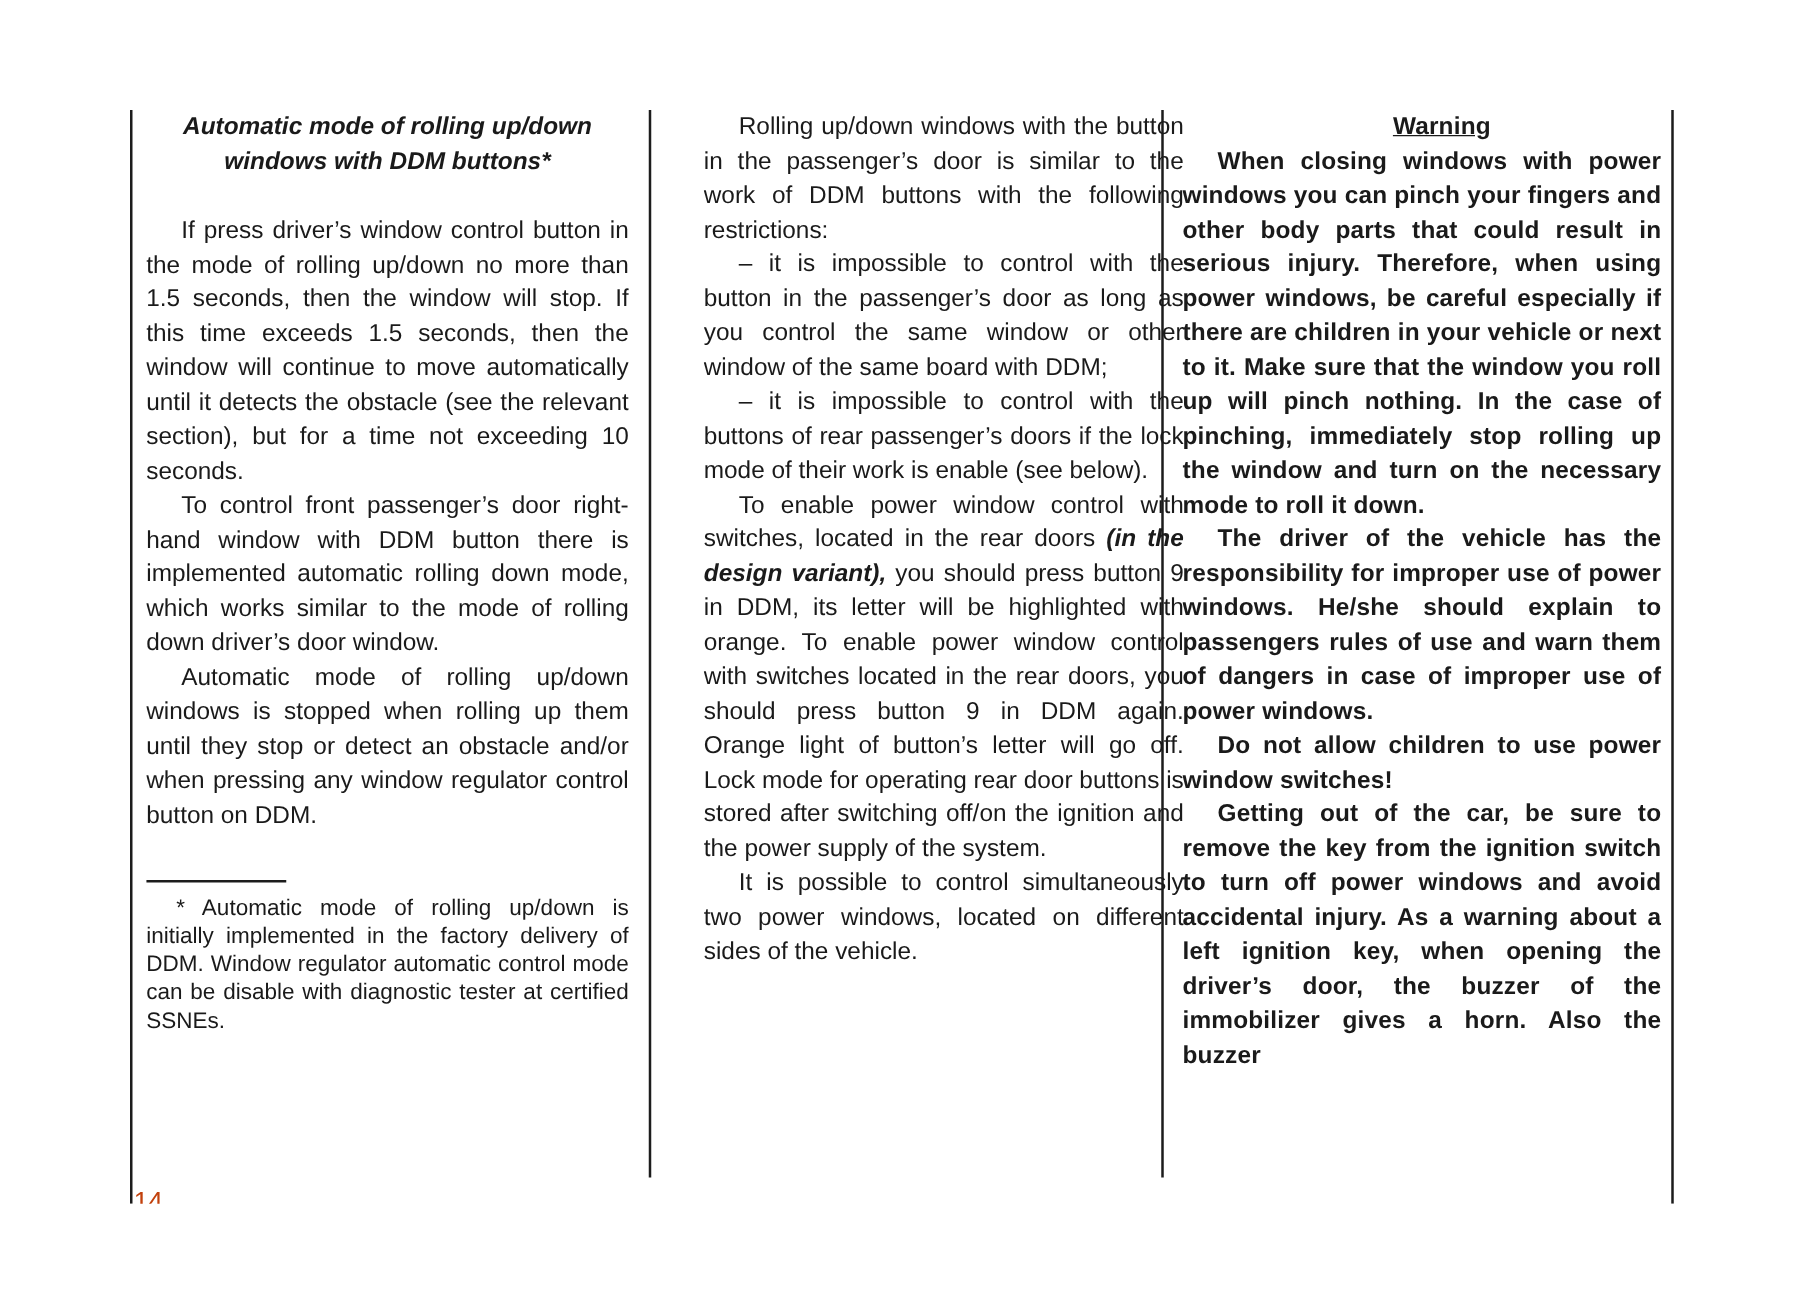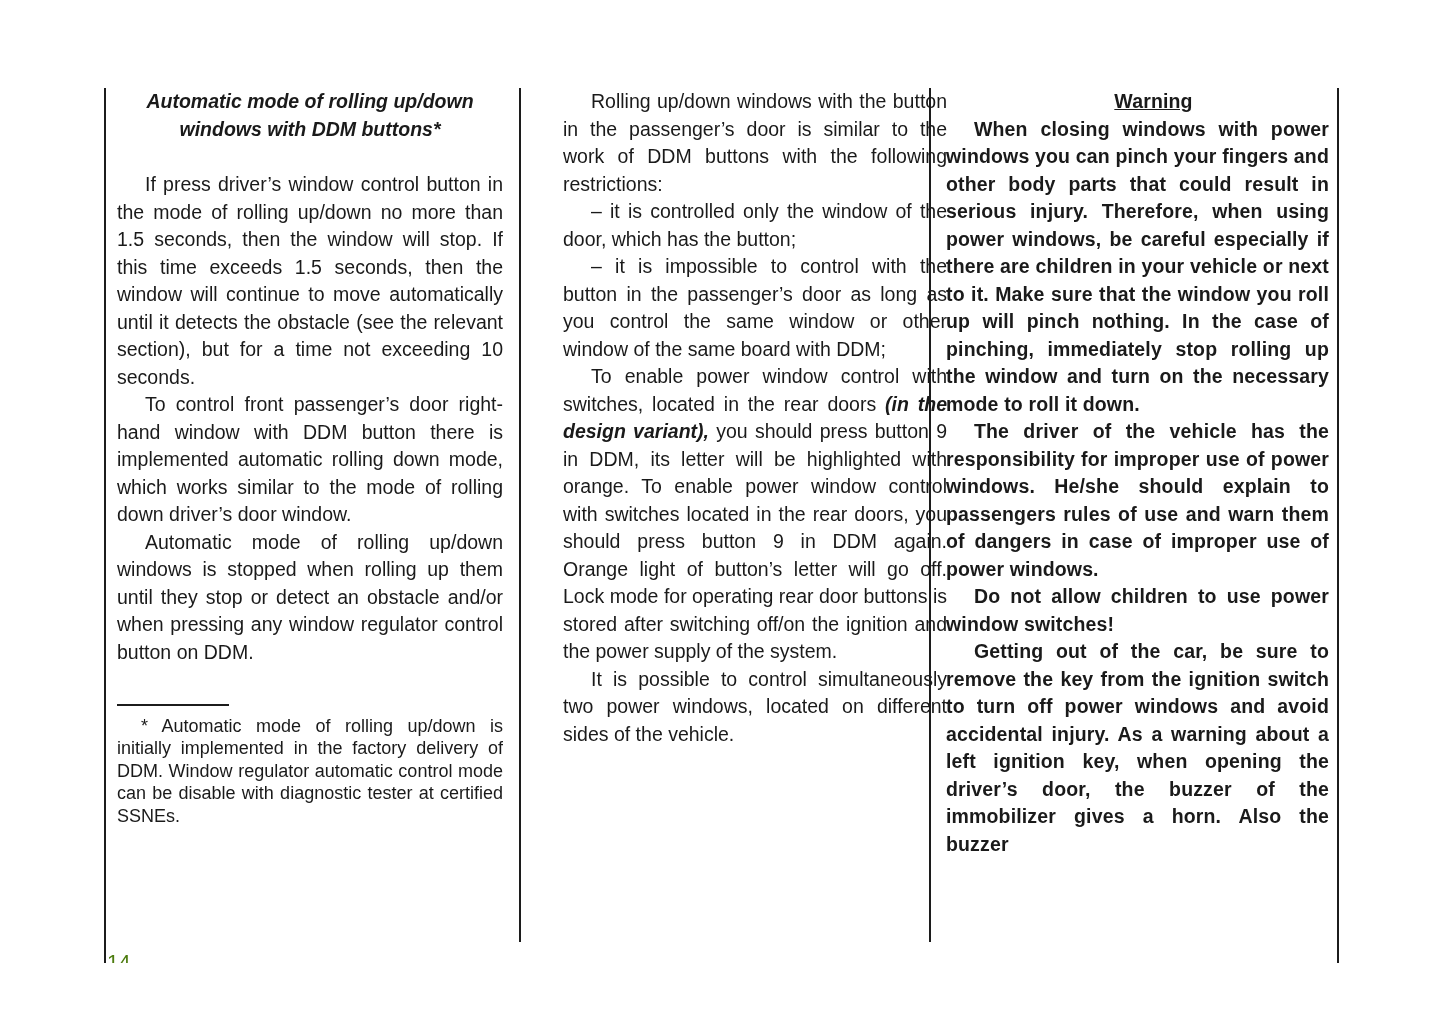--- a/index.html
+++ b/index.html
@@ -66,21 +66,21 @@
     text-indent:24px;
   }
 
   .bold-italic { font-weight:bold; font-style:italic; }
 
   .page-number {
     position:absolute;
     left:107px; top:950px;
     font-size:21px;
     line-height:24px;
-    color:#4d7c0f;
+    color:#c2410c;
   }
 </style>
 </head>
 <body>
 
 <div class="page">
 
   <div class="vline line-left"></div>
   <div class="vline divider-1"></div>
   <div class="vline divider-2"></div>
@@ -92,22 +92,22 @@
     <p class="para">To control front passenger’s door right-hand window with DDM button there is implemented automatic rolling down mode, which works similar to the mode of rolling down driver’s door window.</p>
     <p class="para">Automatic mode of rolling up/down windows is stopped when rolling up them until they stop or detect an obstacle and/or when pressing any window regulator control button on DDM.</p>
     <div class="footnote-block">
       <div class="footnote-rule"></div>
       <p class="footnote">* Automatic mode of rolling up/down is initially implemented in the factory delivery of DDM. Window regulator automatic control mode can be disable with diagnostic tester at certified SSNEs.</p>
     </div>
   </div>
 
   <div class="col col-2">
     <p class="para">Rolling up/down windows with the button in the passenger’s door is similar to the work of DDM buttons with the following restrictions:</p>
-    <p class="para">– it is controlled only the window of the door, which has the button;</p>
     <p class="para">– it is impossible to control with the button in the passenger’s door as long as you control the same window or other window of the same board with DDM;</p>
+    <p class="para">– it is impossible to control with the buttons of rear passenger’s doors if the lock mode of their work is enable (see below).</p>
     <p class="para"><span>To enable power window control with switches, located in the rear doors </span><span class="bold-italic">(in the design variant),</span><span> you should press button 9 in DDM, its letter will be highlighted with orange. To enable power window control with switches located in the rear doors, you should press button 9 in DDM again. Orange light of button’s letter will go off. Lock mode for operating rear door buttons is stored after switching off/on the ignition and the power supply of the system.</span></p>
     <p class="para">It is possible to control simultaneously two power windows, located on different sides of the vehicle.</p>
   </div>
 
   <div class="col col-3">
     <p class="heading-3"><span>Warning</span></p>
     <p class="para">When closing windows with power windows you can pinch your fingers and other body parts that could result in serious injury. Therefore, when using power windows, be careful especially if there are children in your vehicle or next to it. Make sure that the window you roll up will pinch nothing. In the case of pinching, immediately stop rolling up the window and turn on the necessary mode to roll it down.</p>
     <p class="para">The driver of the vehicle has the responsibility for improper use of power windows. He/she should explain to passengers rules of use and warn them of dangers in case of improper use of power windows.</p>
     <p class="para">Do not allow children to use power window switches!</p>
     <p class="para">Getting out of the car, be sure to remove the key from the ignition switch to turn off power windows and avoid accidental injury. As a warning about a left ignition key, when opening the driver’s door, the buzzer of the immobilizer gives a horn. Also the buzzer</p>

